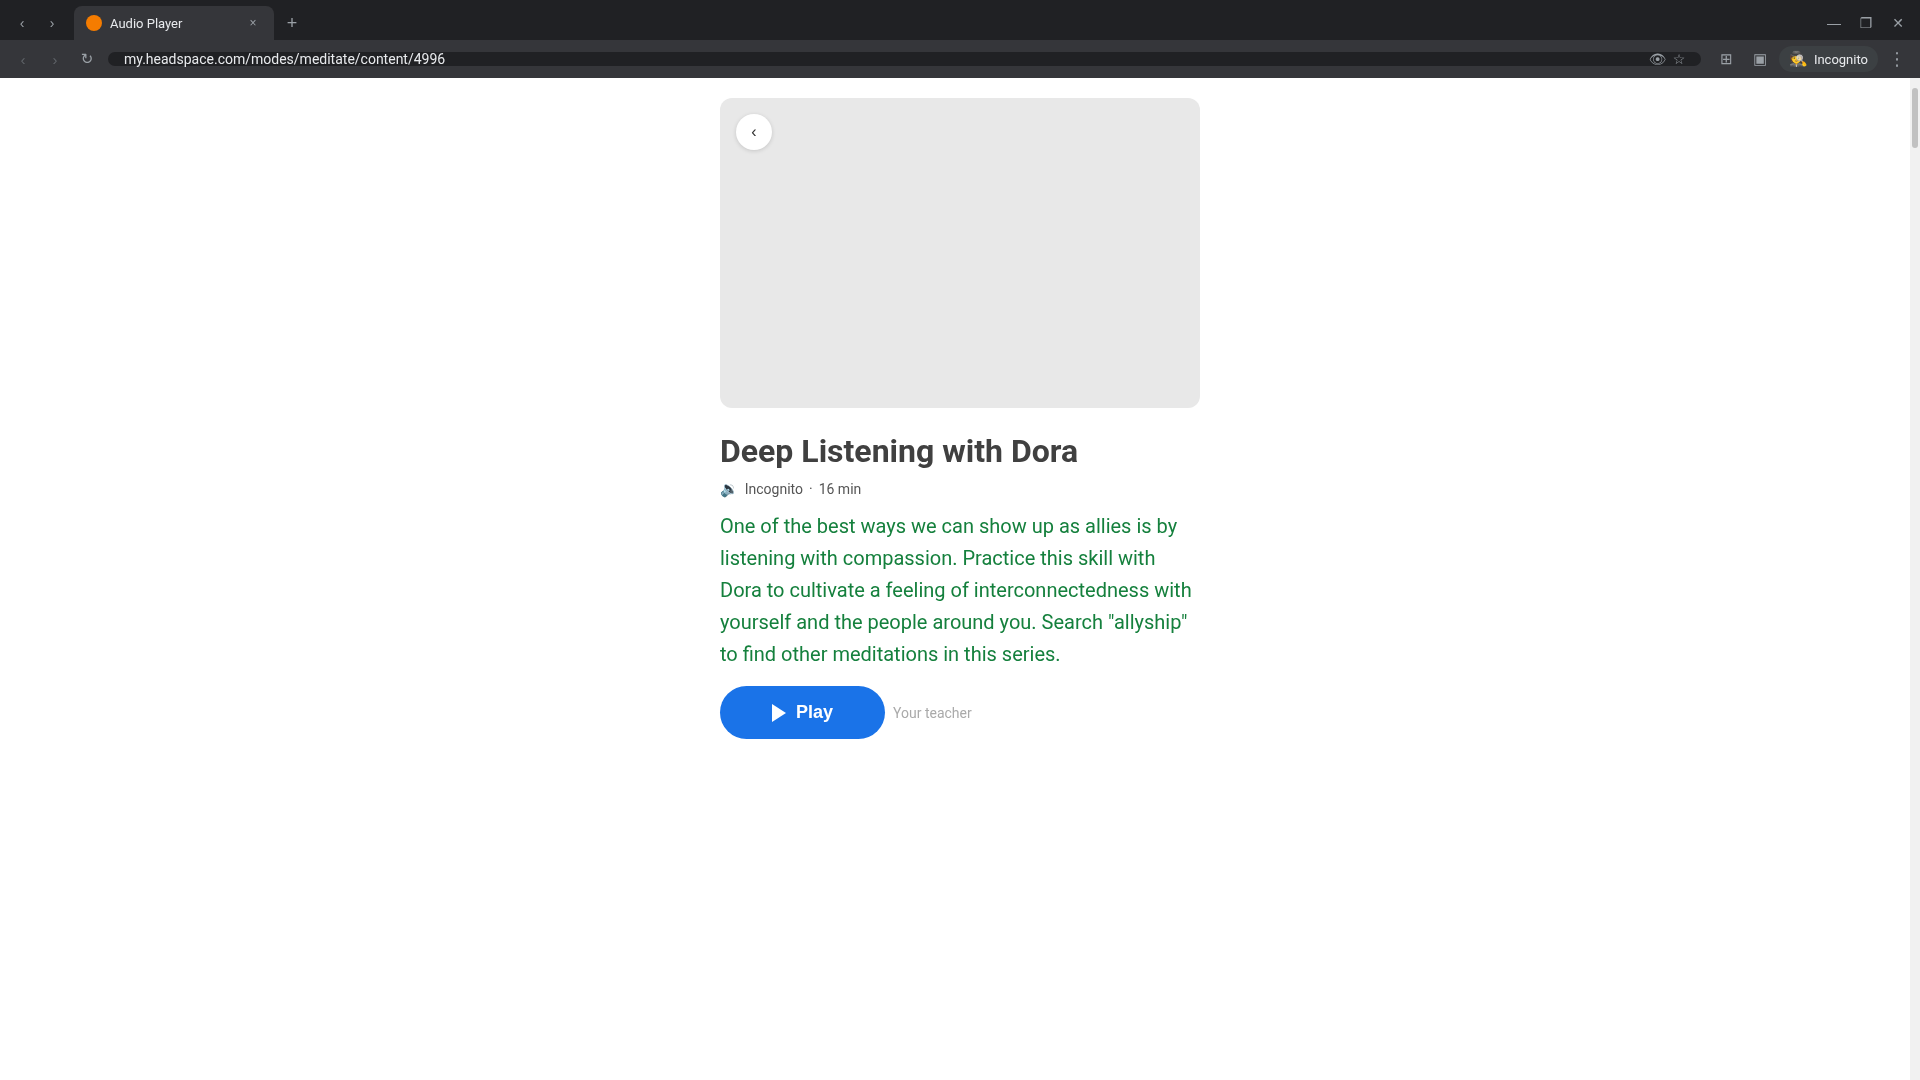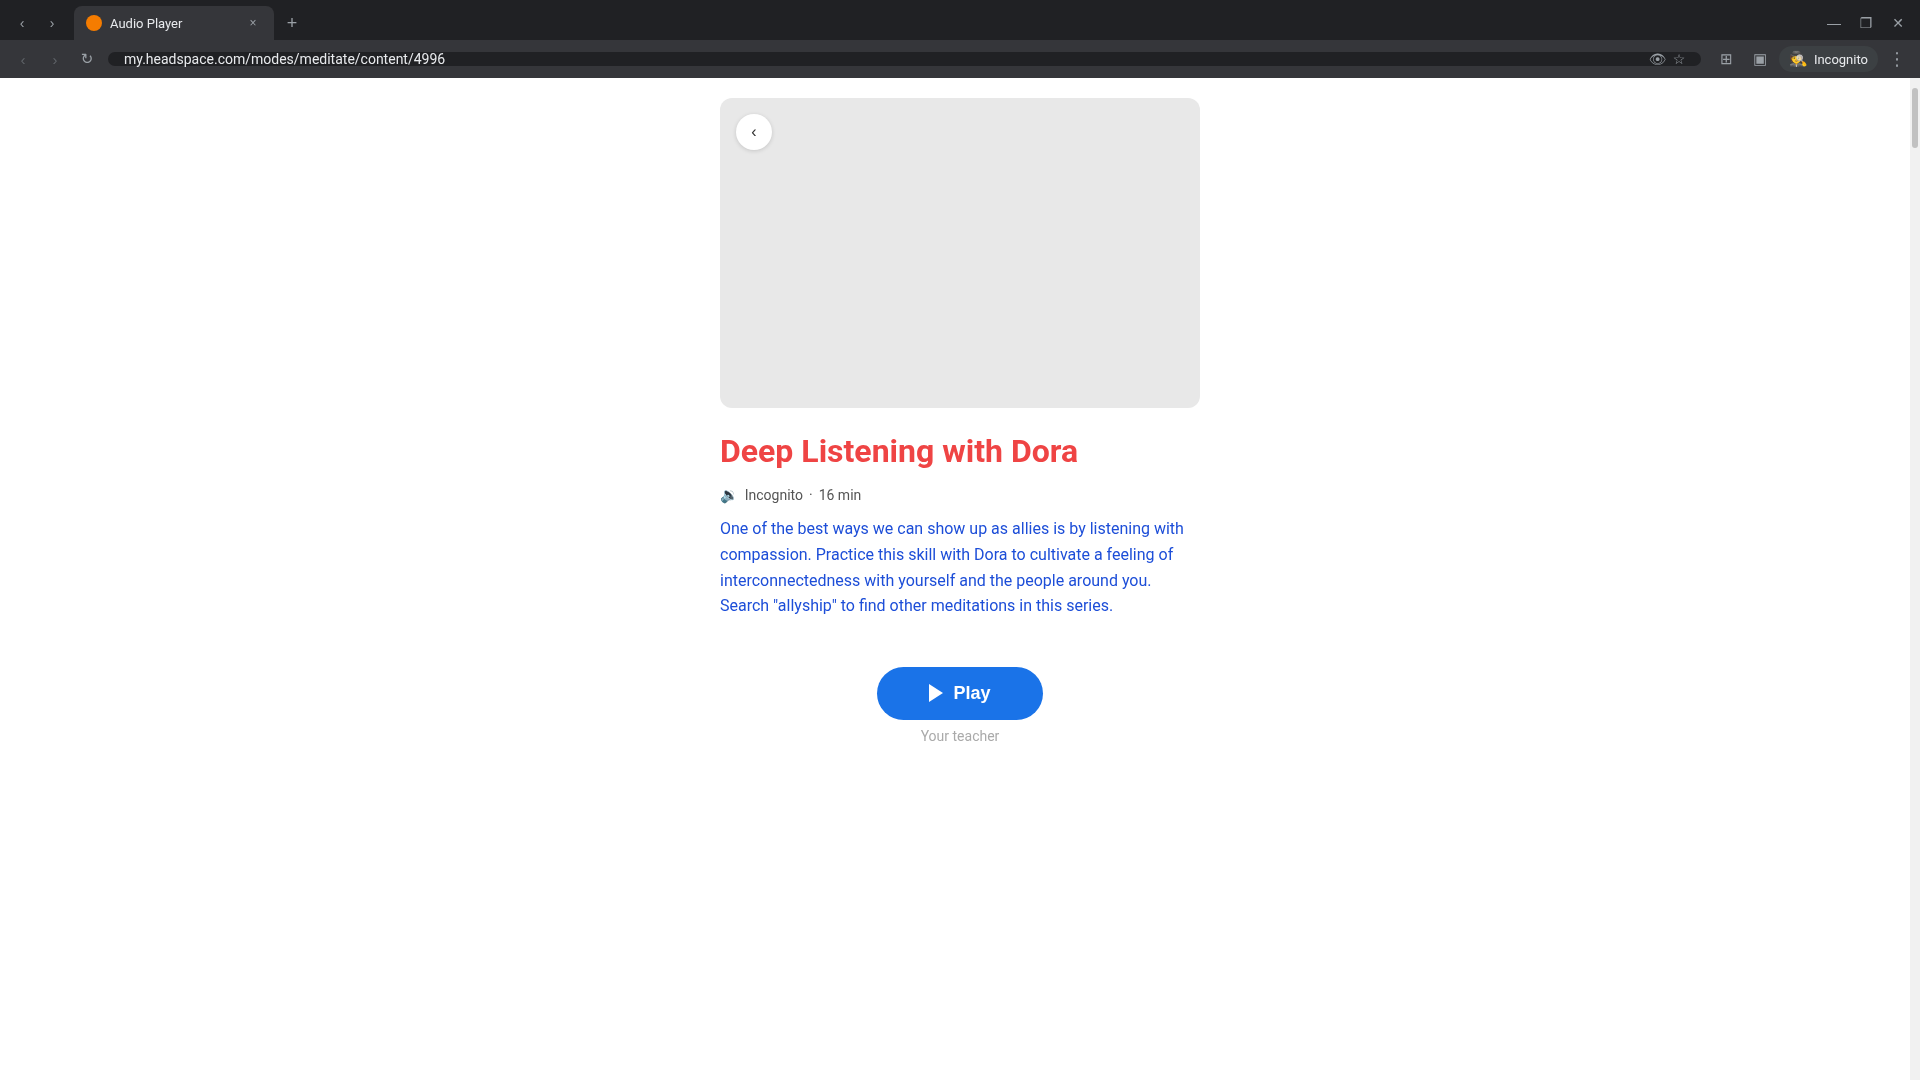--- a/index.html
+++ b/index.html
@@ -286,51 +286,51 @@
 
     
     .title-section {
       width: 100%;
       margin-bottom: 12px;
     }
 
     .content-title {
       font-size: 32px;
       font-weight: 700;
-      color: #ef4444;
+      color: #404040;
       line-height: 1.2;
-      margin-bottom: 16px;
+      margin-bottom: 10px;
     }
 
     .meta-row {
       display: flex;
       align-items: center;
       gap: 6px;
       color: #555;
       font-size: 14px;
     }
 
     .audio-icon {
       font-size: 15px;
       color: #555;
     }
 
     
     .description {
-      font-size: 16px;
-      color: #1d4ed8;
+      font-size: 20px;
+      color: #15803d;
       line-height: 1.6;
-      margin-bottom: 48px;
+      margin-bottom: 16px;
     }
 
     
     .play-btn-container {
       width: 100%;
       display: flex;
-      flex-direction: column;
+      flex-direction: row;
       align-items: center;
       gap: 8px;
     }
 
     .play-button {
       background: #1a73e8;
       border: none;
       border-radius: 50px;
       padding: 16px 52px;
       display: flex;

